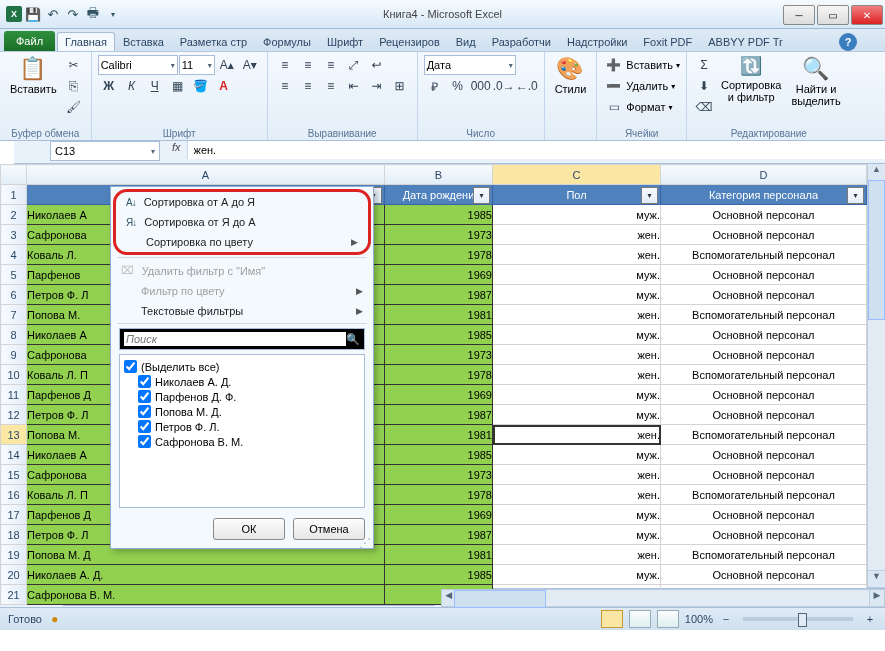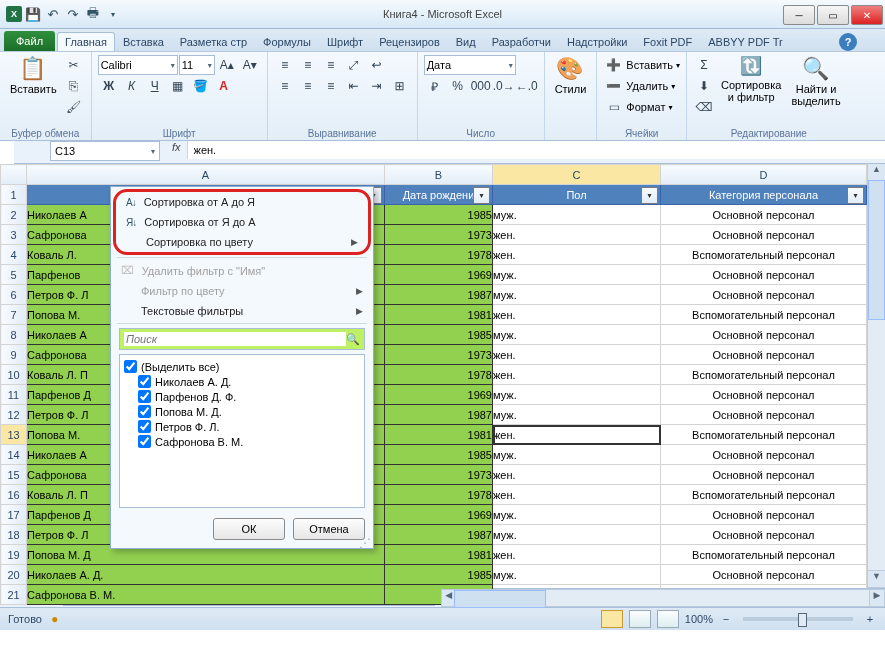--- a/index.html
+++ b/index.html
@@ -293,21 +293,21 @@
   background: linear-gradient(#f7fbff, #e2ecf7);
   border: 1px solid #7a7a7a;
   font-size: 8px;
   display: flex;
   align-items: center;
   justify-content: center;
   color: #333;
 }
 .cell-name { background: #92d050; border: 1px solid #333 !important; padding-left: 4px; }
 .cell-year { background: #92d050; border: 1px solid #333 !important; text-align: right; }
-.cell-sex  { text-align: left; margin-top: 16px; }
+.cell-sex  { text-align: right; margin-top: 16px; }
 .cell-cat  { text-align: center; }
 .cell-sel  { outline: 2px solid #333; outline-offset: -2px; }
 
 
 .filter-panel {
   position: absolute;
   left: 110px;
   top: 22px;
   width: 262px;
   background: #f4f9fe;
@@ -328,21 +328,21 @@
   cursor: pointer;
   color: #222;
 }
 .fp-item .arrow { margin-left: auto; color: #555; font-size: 9px; }
 .fp-item.disabled { color: #a0a0a0; cursor: default; }
 .fp-sep { height: 1px; background: #cdd; margin: 2px 6px; }
 .fp-search {
   margin: 4px 8px;
   height: 20px;
   border: 1px solid #a7bdd8;
-  background: #bef264;
+  background: #000000;
   display: flex;
   align-items: center;
   padding: 0 4px;
 }
 .fp-search input {
   flex: 1; border: none; outline: none; font-size: 11px; color: #888; font-style: italic;
 }
 .fp-search .sico { color: #4173b0; }
 .fp-list {
   margin: 2px 8px;

